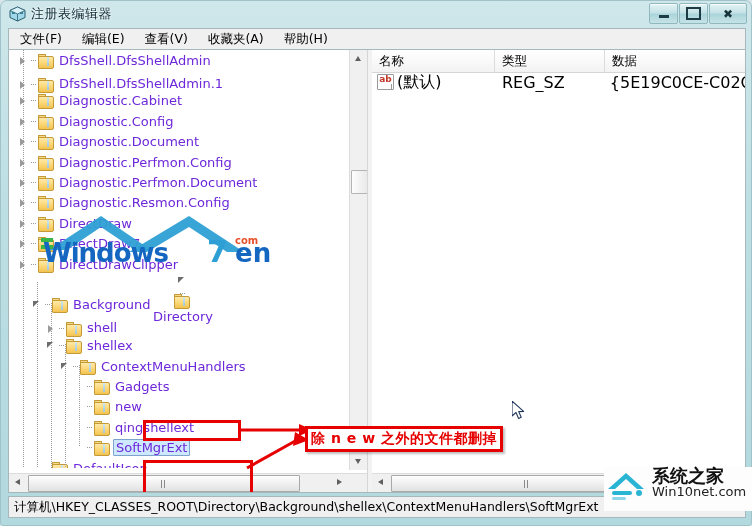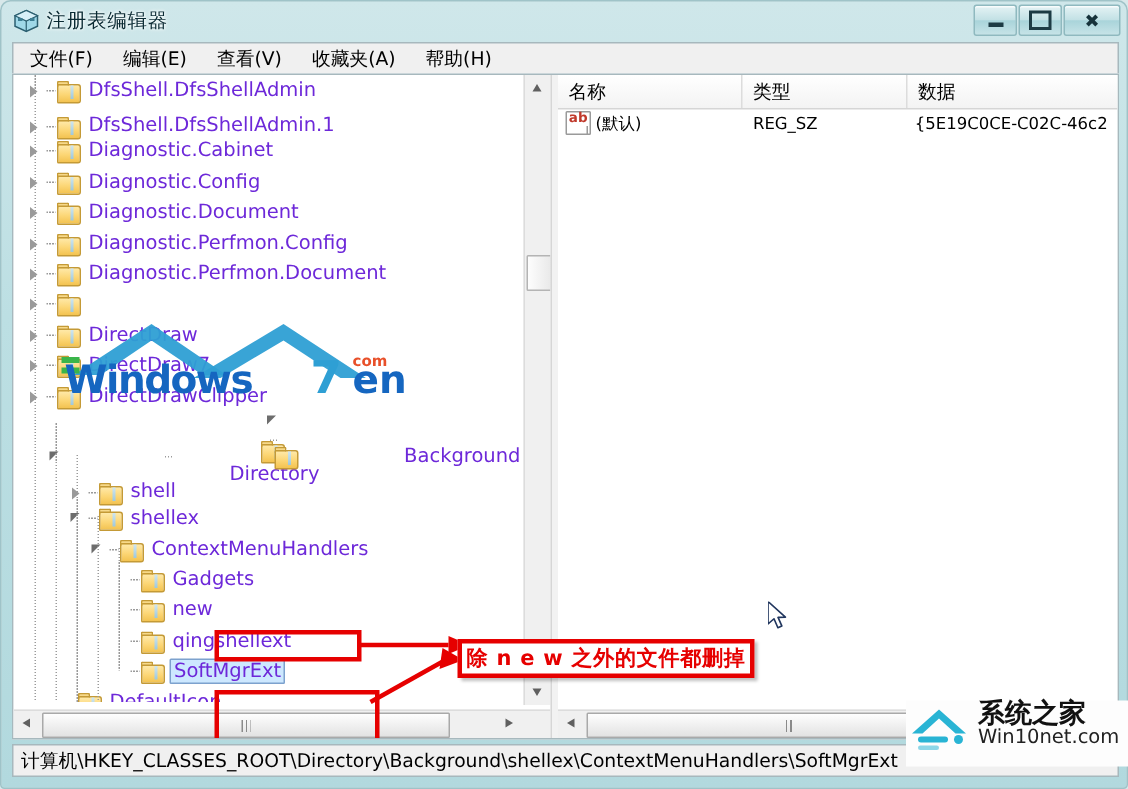--- a/index.html
+++ b/index.html
@@ -183,21 +183,21 @@
   }
   .lv-col{
     font-size:12.5px;color:#000;padding:3px 0 0 7px;box-sizing:border-box;
     border-right:1px solid #dcdcdc;height:22px;
     font-family:"DejaVu Sans","Liberation Sans",sans-serif;
   }
   .lv-row{
     position:absolute;left:0;top:22px;width:373px;height:20px;display:flex;align-items:center;
   }
   .lv-cell{
-    font-size:11px;color:#000;padding-left:7px;box-sizing:border-box;overflow:hidden;
+    font-size:16px;color:#000;padding-left:7px;box-sizing:border-box;overflow:hidden;
     white-space:nowrap;
     font-family:"DejaVu Sans","Liberation Sans",sans-serif;
   }
   .ab-icon{
     width:15px;height:14px;margin-left:5px;margin-right:2px;position:relative;flex:0 0 15px;
     background:#fff;border:1px solid #9a9a9a;border-radius:1px;
   }
   .ab-icon::before{
     content:"ab";position:absolute;left:0;right:0;top:-1px;
     font-size:9px;font-weight:bold;color:#c0392b;text-align:center;
@@ -395,20 +395,21 @@
           <div class="trow" style="padding-left: 8px;">
             <span class="exp closed">
               <i class="tri"></i>
             </span>
             <span class="dotseg"></span>
             <span class="folder">
               <i class="tab"></i>
               <i class="body"></i>
               <i class="spine"></i>
             </span>
+            <span class="lbl">Diagnostic.Resmon.Config</span>
           </div>
           <div class="trow" style="padding-left: 8px;">
             <span class="exp closed">
               <i class="tri"></i>
             </span>
             <span class="dotseg"></span>
             <span class="folder">
               <i class="tab"></i>
               <i class="body"></i>
               <i class="spine"></i>
@@ -444,21 +445,21 @@
               <i class="tri"></i>
             </span>
             <span class="dotseg"></span>
             <span class="folder">
               <i class="tab"></i>
               <i class="body"></i>
               <i class="spine"></i>
             </span>
             <span class="lbl">Directory</span>
           </div>
-          <div class="trow" style="padding-left: 22px; justify-content: space-between;">
+          <div class="trow" style="padding-left: 22px;">
             <span class="exp open">
               <i class="tri"></i>
             </span>
             <span class="dotseg"></span>
             <span class="folder">
               <i class="tab"></i>
               <i class="body"></i>
               <i class="spine"></i>
             </span>
             <span class="lbl">Background</span>

